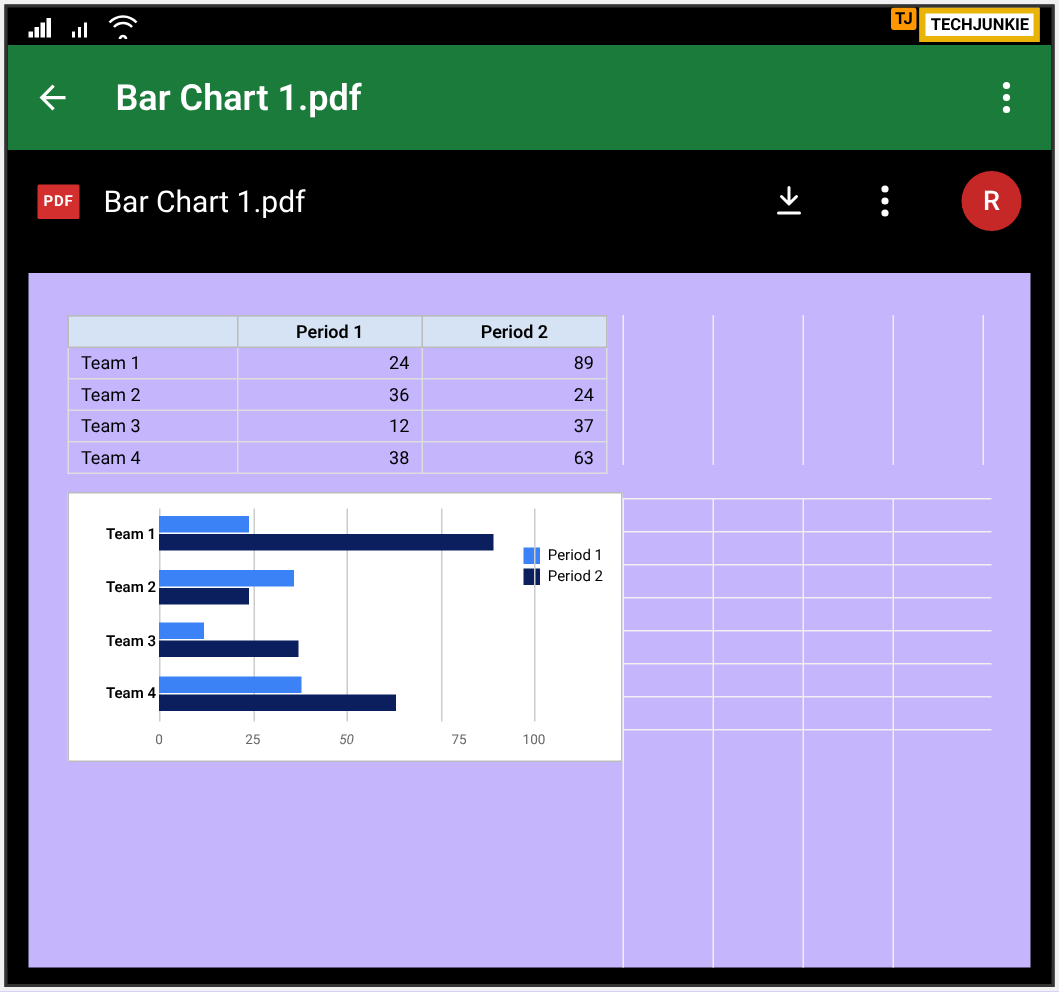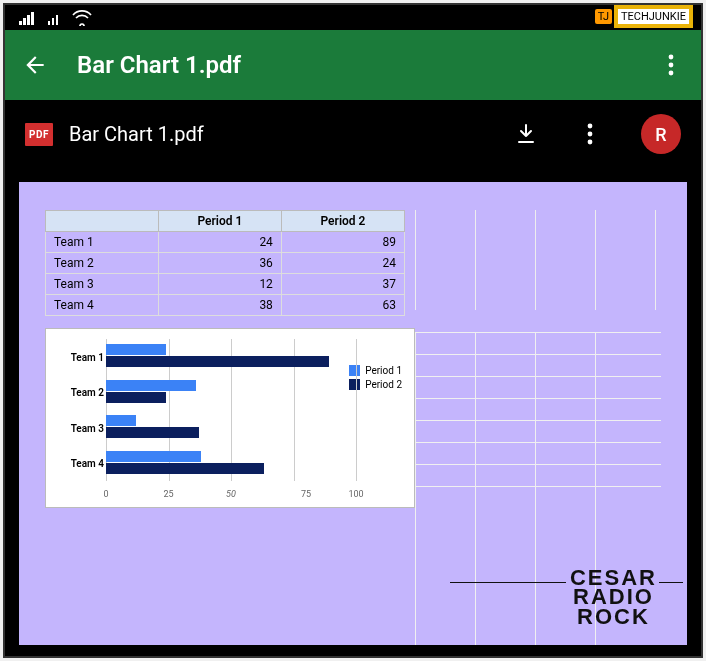--- a/index.html
+++ b/index.html
@@ -1,21 +1,21 @@
 <!DOCTYPE html>
 <html><head>
 <meta charset="utf-8">
 <style>
   * { box-sizing: border-box; margin: 0; padding: 0; }
   body { width: 706px; height: 661px; background: #f0f0f0; font-family: -apple-system, Roboto, Arial, sans-serif; position: relative; }
   .frame { width: 700px; height: 655px; margin: 3px; border: 2px solid #333; background: #000; position: relative; overflow: hidden; }
 
   
   .tj-watermark { position: absolute; top: 0; right: 8px; z-index: 50; }
-  .tj-box { display: flex; align-items: center; font-size: 11px; font-weight: normal; }
+  .tj-box { display: flex; align-items: flex-start; font-size: 11px; font-weight: bold; }
   .tj-j { background: #ff9800; color: #000; padding: 1px 3px; border-radius: 2px; margin-right: 2px; }
   .tj-text { background: #fff; color: #000; padding: 1px 3px; border: 4px solid #eab308; }
 
   
   .status-bar { height: 25px; display: flex; align-items: center; color: #fff; padding: 0 14px; font-size: 16px; }
   .status-left { display: flex; gap: 14px; align-items: center; }
   .status-right { margin-left: auto; display: flex; align-items: center; gap: 6px; font-size: 20px; font-weight: 300; }
   .battery-box { border: 1.5px solid #fff; border-radius: 3px; padding: 0 4px; font-size: 12px; line-height: 15px; font-weight: 500; position: relative; }
   .battery-box::after { content:''; position:absolute; right:-4px; top:4px; width:2px; height:7px; background:#fff; border-radius:0 1px 1px 0;}
   .signal-icon { display:flex; align-items:flex-end; gap:1.5px; height:14px;}
@@ -238,23 +238,16 @@
         <div class="row" style="top:0"></div>
           <div class="row" style="top:22px"></div>
           <div class="row" style="top:44px"></div>
           <div class="row" style="top:66px"></div>
           <div class="row" style="top:88px"></div>
           <div class="row" style="top:110px"></div>
           <div class="row" style="top:132px"></div>
           <div class="row" style="top:154px"></div>
       </div>
 
-      <div class="crr-wm">
-        <div class="crr-line"></div>
-          <div class="crr-line2"></div>
-        <div>CESAR</div>
-        <div>RADIO</div>
-        <div>ROCK</div>
-      </div>
 
     </div>
   </div>
 </div>
 
 </body></html>

